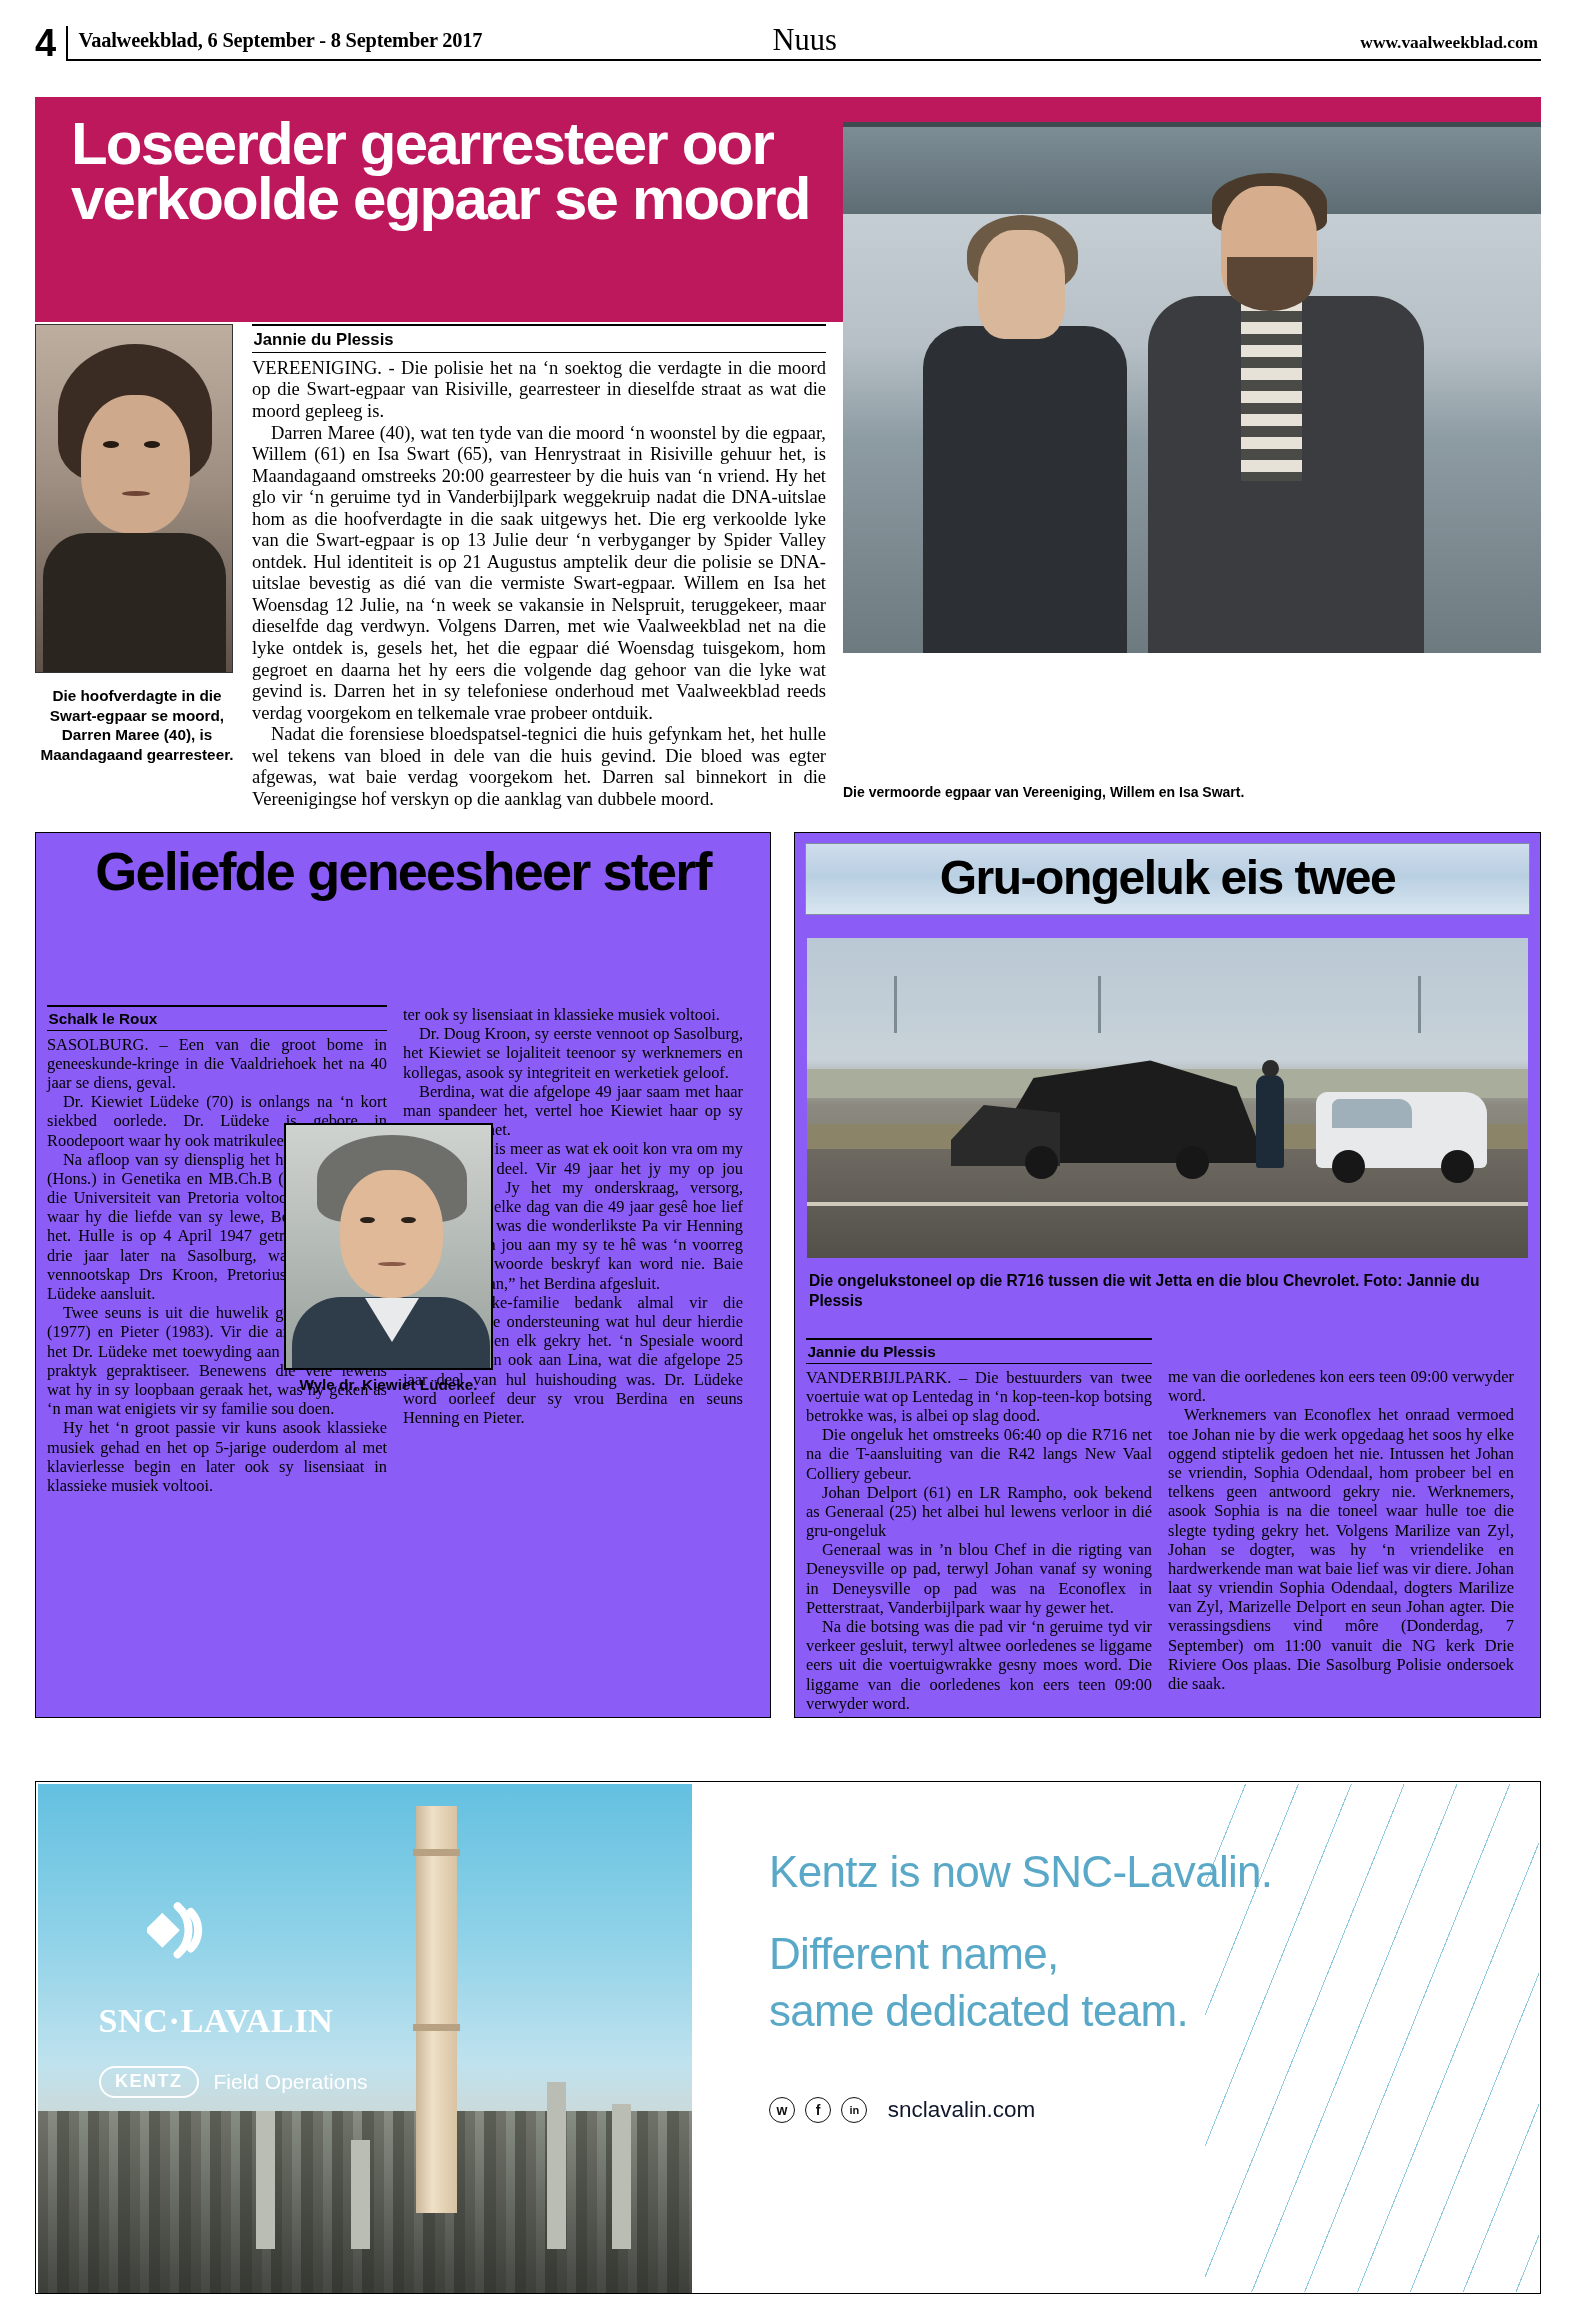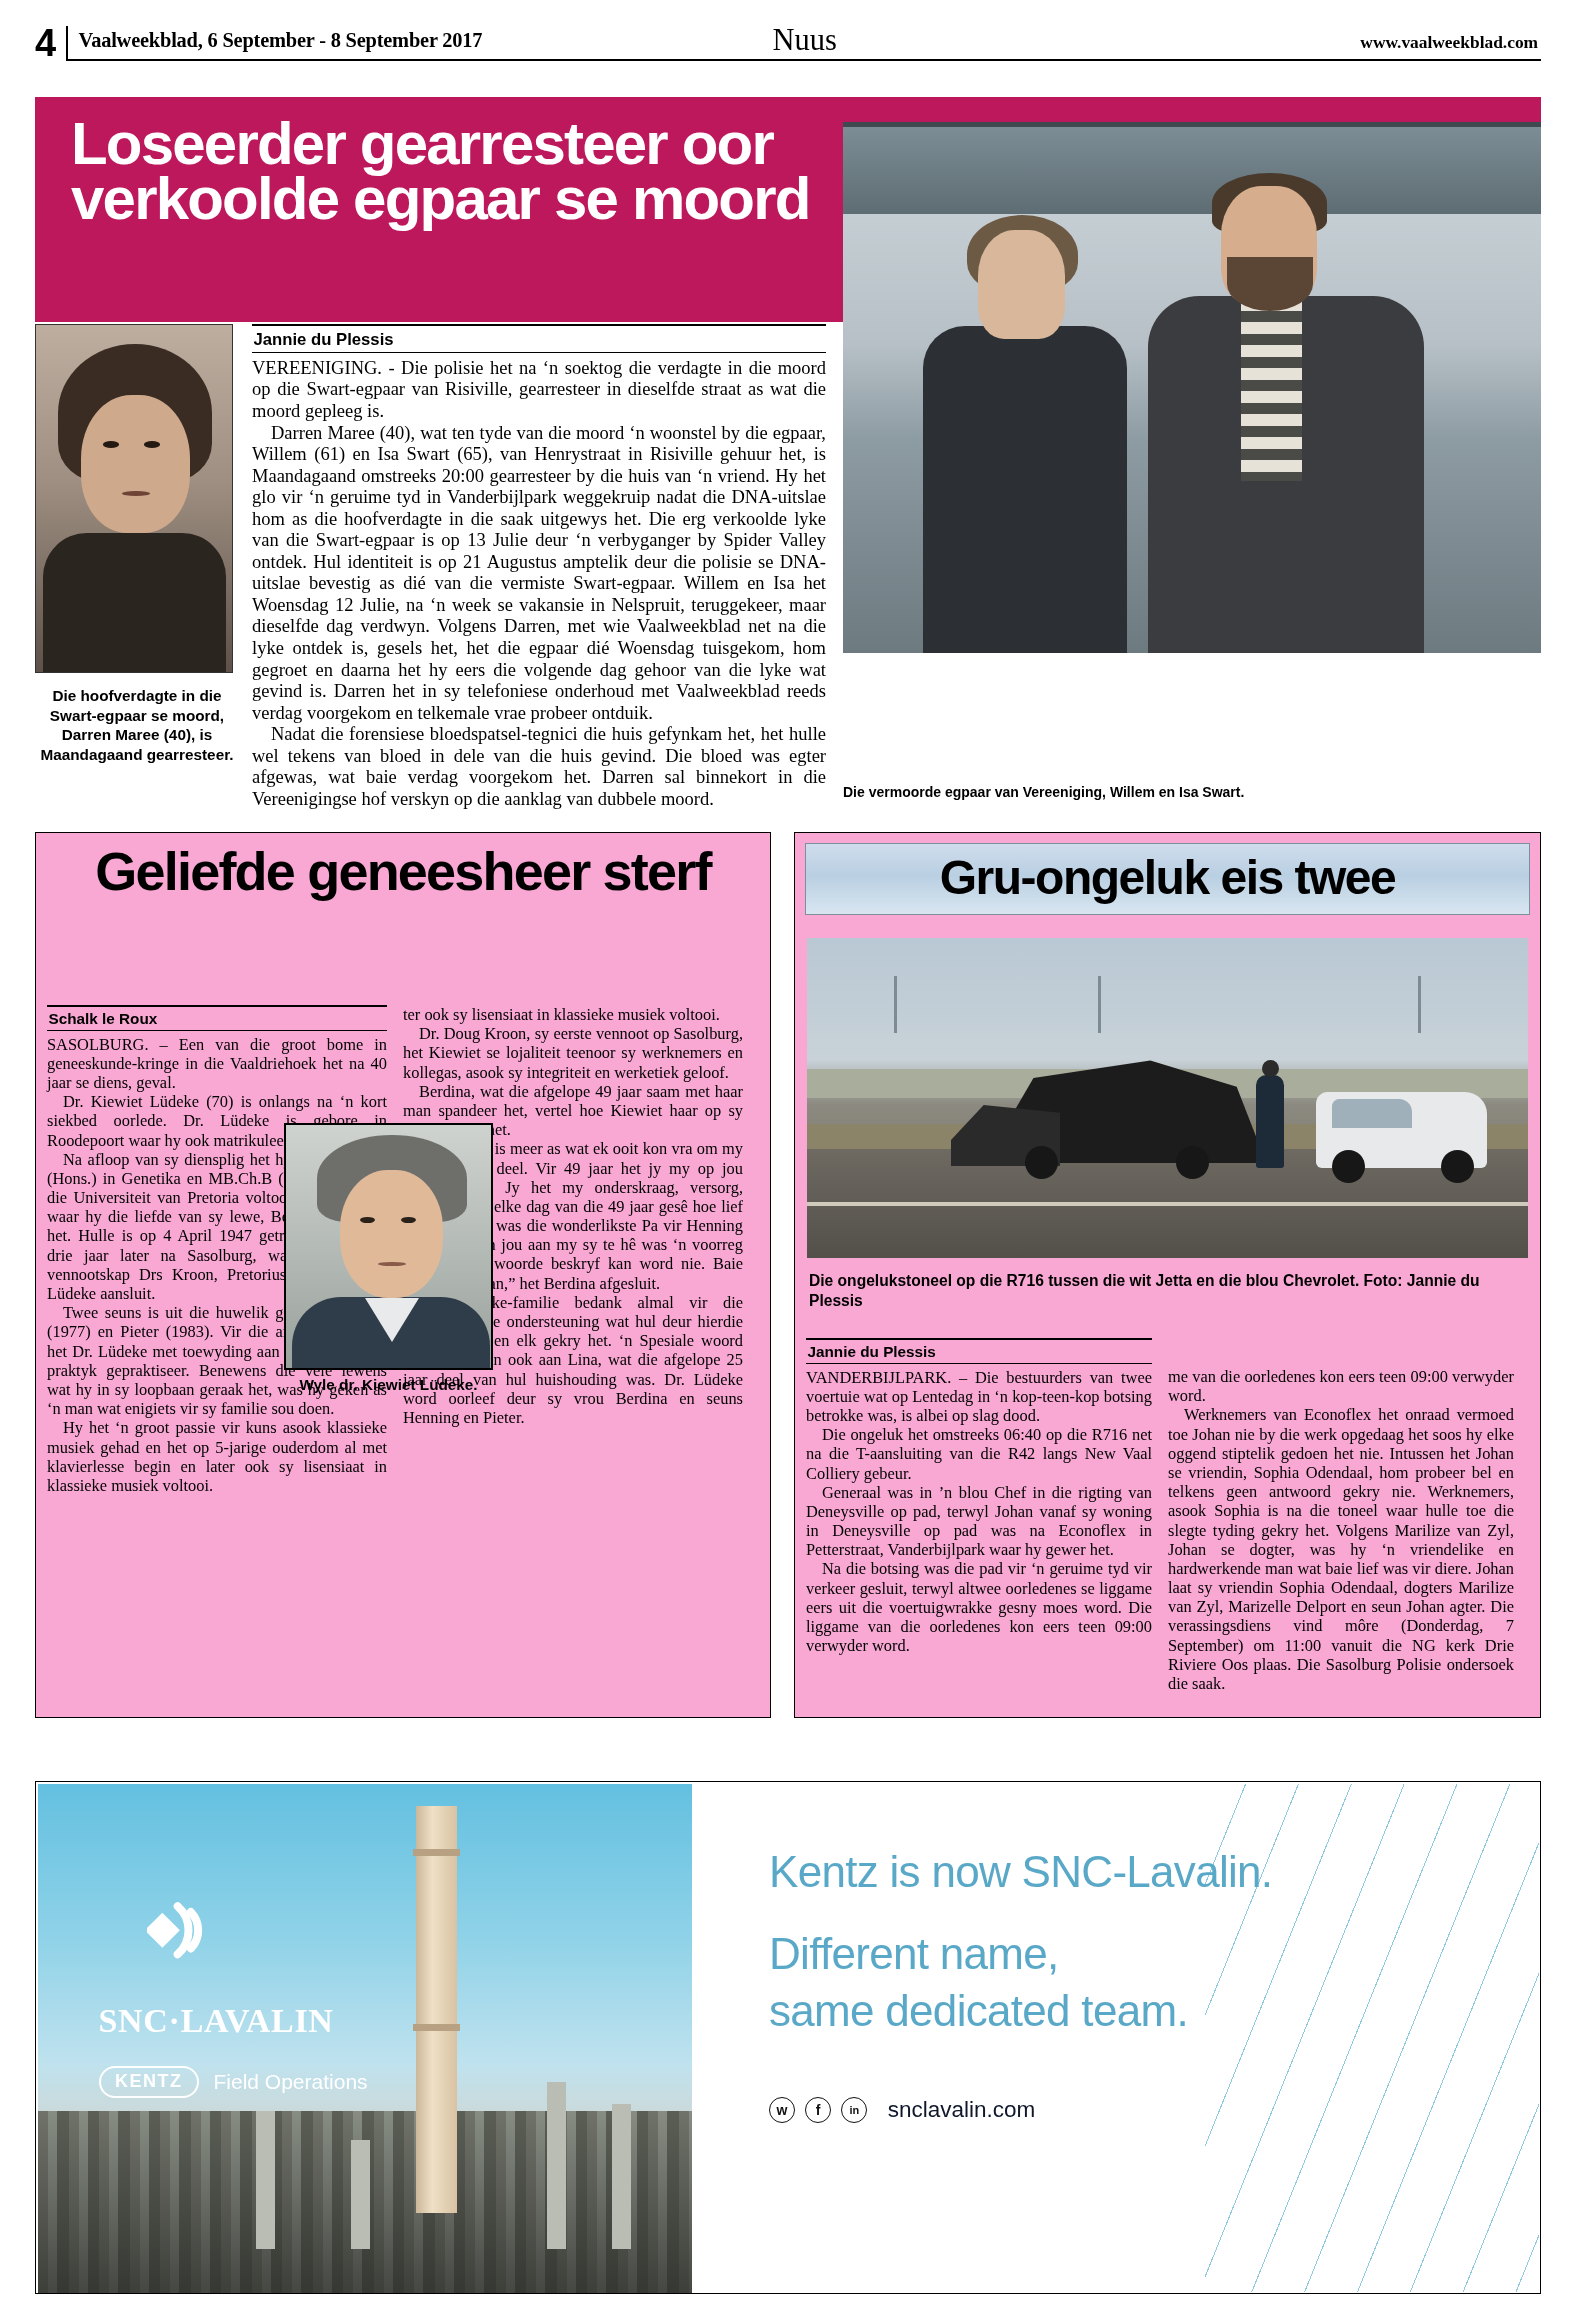--- a/index.html
+++ b/index.html
@@ -109,21 +109,21 @@
   .serif-body p.first { text-indent:0; }
 
   .photo-cap-wide {
     position:absolute; left:843px; top:784px; width:698px;
     font-family:"Liberation Sans", sans-serif; font-weight:bold; font-size:14px;
     color:#000;
   }
 
   
   .box {
-    position:absolute; border:1.5px solid #000; background:#f9a8d4;
+    position:absolute; border:1.5px solid #000; background:#8b5cf6;
   }
   .box-left { left:35px; top:832px; width:736px; height:886px; }
   .box-right { left:794px; top:832px; width:747px; height:886px; }
 
   .head-serif-black {
     margin:0; padding:13px 17.4px 2.9px 17.4px; text-align:center;
     font-family:"Liberation Sans", sans-serif; font-weight:bold;
     font-size:54px; line-height:0.94; letter-spacing:-1.8px; color:#000;
   }
 
@@ -388,20 +388,21 @@
   <div class="cp-person"></div>
   <div class="cp-person-head"></div>
 </div>
 <div class="crash-cap">Die ongelukstoneel op die R716 tussen die wit Jetta en die blou Chevrolet. Foto: Jannie du Plessis</div>
 
 <div class="cols2" style="left:806px; top:1338px; width:724px;">
   <div class="col" style="width:346px;">
     <div class="byline-sm">Jannie du Plessis</div>
     <p class="first">VANDERBIJLPARK. – Die bestuurders van twee voertuie wat op Lentedag in ‘n kop-teen-kop botsing betrokke was, is albei op slag dood.</p>
     <p>Die ongeluk het omstreeks 06:40 op die R716 net na die T-aansluiting van die R42 langs New Vaal Colliery gebeur.</p>
+    <p>Johan Delport (61) en LR Rampho, ook bekend as Generaal (25) het albei hul lewens verloor in dié gru-ongeluk</p>
     <p>Generaal was in ’n blou Chef in die rigting van Deneysville op pad, terwyl Johan vanaf sy woning in Deneysville op pad was na Econoflex in Petterstraat, Vanderbijlpark waar hy gewer het.</p>
     <p>Na die botsing was die pad vir ‘n geruime tyd vir verkeer gesluit, terwyl altwee oorledenes se liggame eers uit die voertuigwrakke gesny moes word. Die liggame van die oorledenes kon eers teen 09:00 verwyder word.</p>
   </div>
   <div class="col" style="width:346px; padding-top:29px;">
     <p class="first">me van die oorledenes kon eers teen 09:00 verwyder word.</p>
     <p>Werknemers van Econoflex het onraad vermoed toe Johan nie by die werk opgedaag het soos hy elke oggend stiptelik gedoen het nie. Intussen het Johan se vriendin, Sophia Odendaal, hom probeer bel en telkens geen antwoord gekry nie. Werknemers, asook Sophia is na die toneel waar hulle toe die slegte tyding gekry het. Volgens Marilize van Zyl, Johan se dogter, was hy ‘n vriendelike en hardwerkende man wat baie lief was vir diere. Johan laat sy vriendin Sophia Odendaal, dogters Marilize van Zyl, Marizelle Delport en seun Johan agter. Die verassingsdiens vind môre (Donderdag, 7 September) om 11:00 vanuit die NG kerk Drie Riviere Oos plaas. Die Sasolburg Polisie ondersoek die saak.</p>
   </div>
 </div>
 
 <div class="ad-outer">

